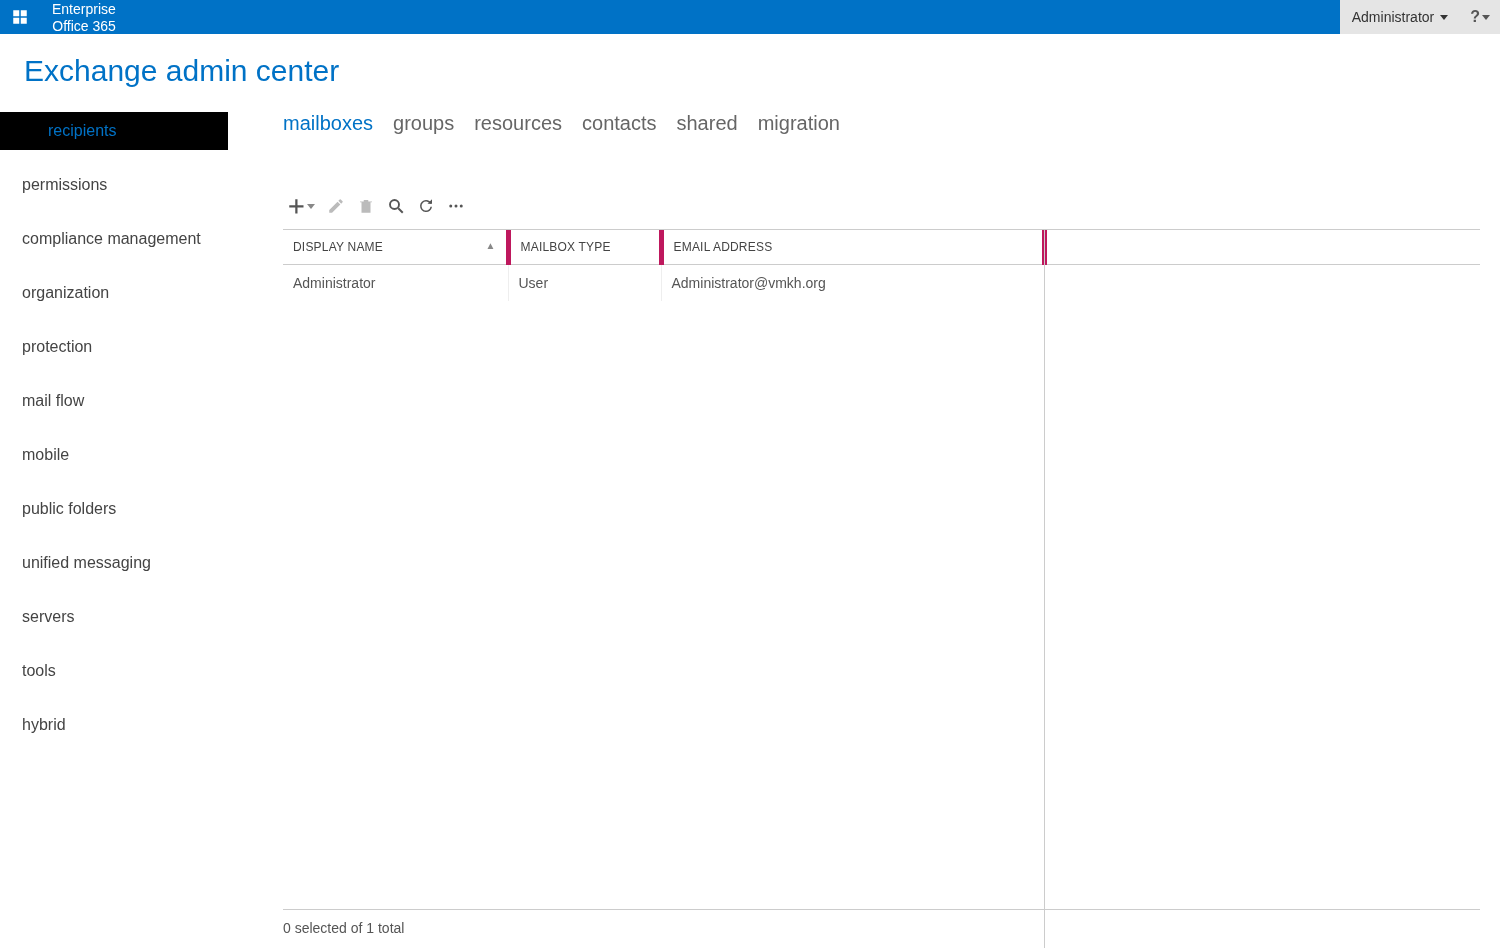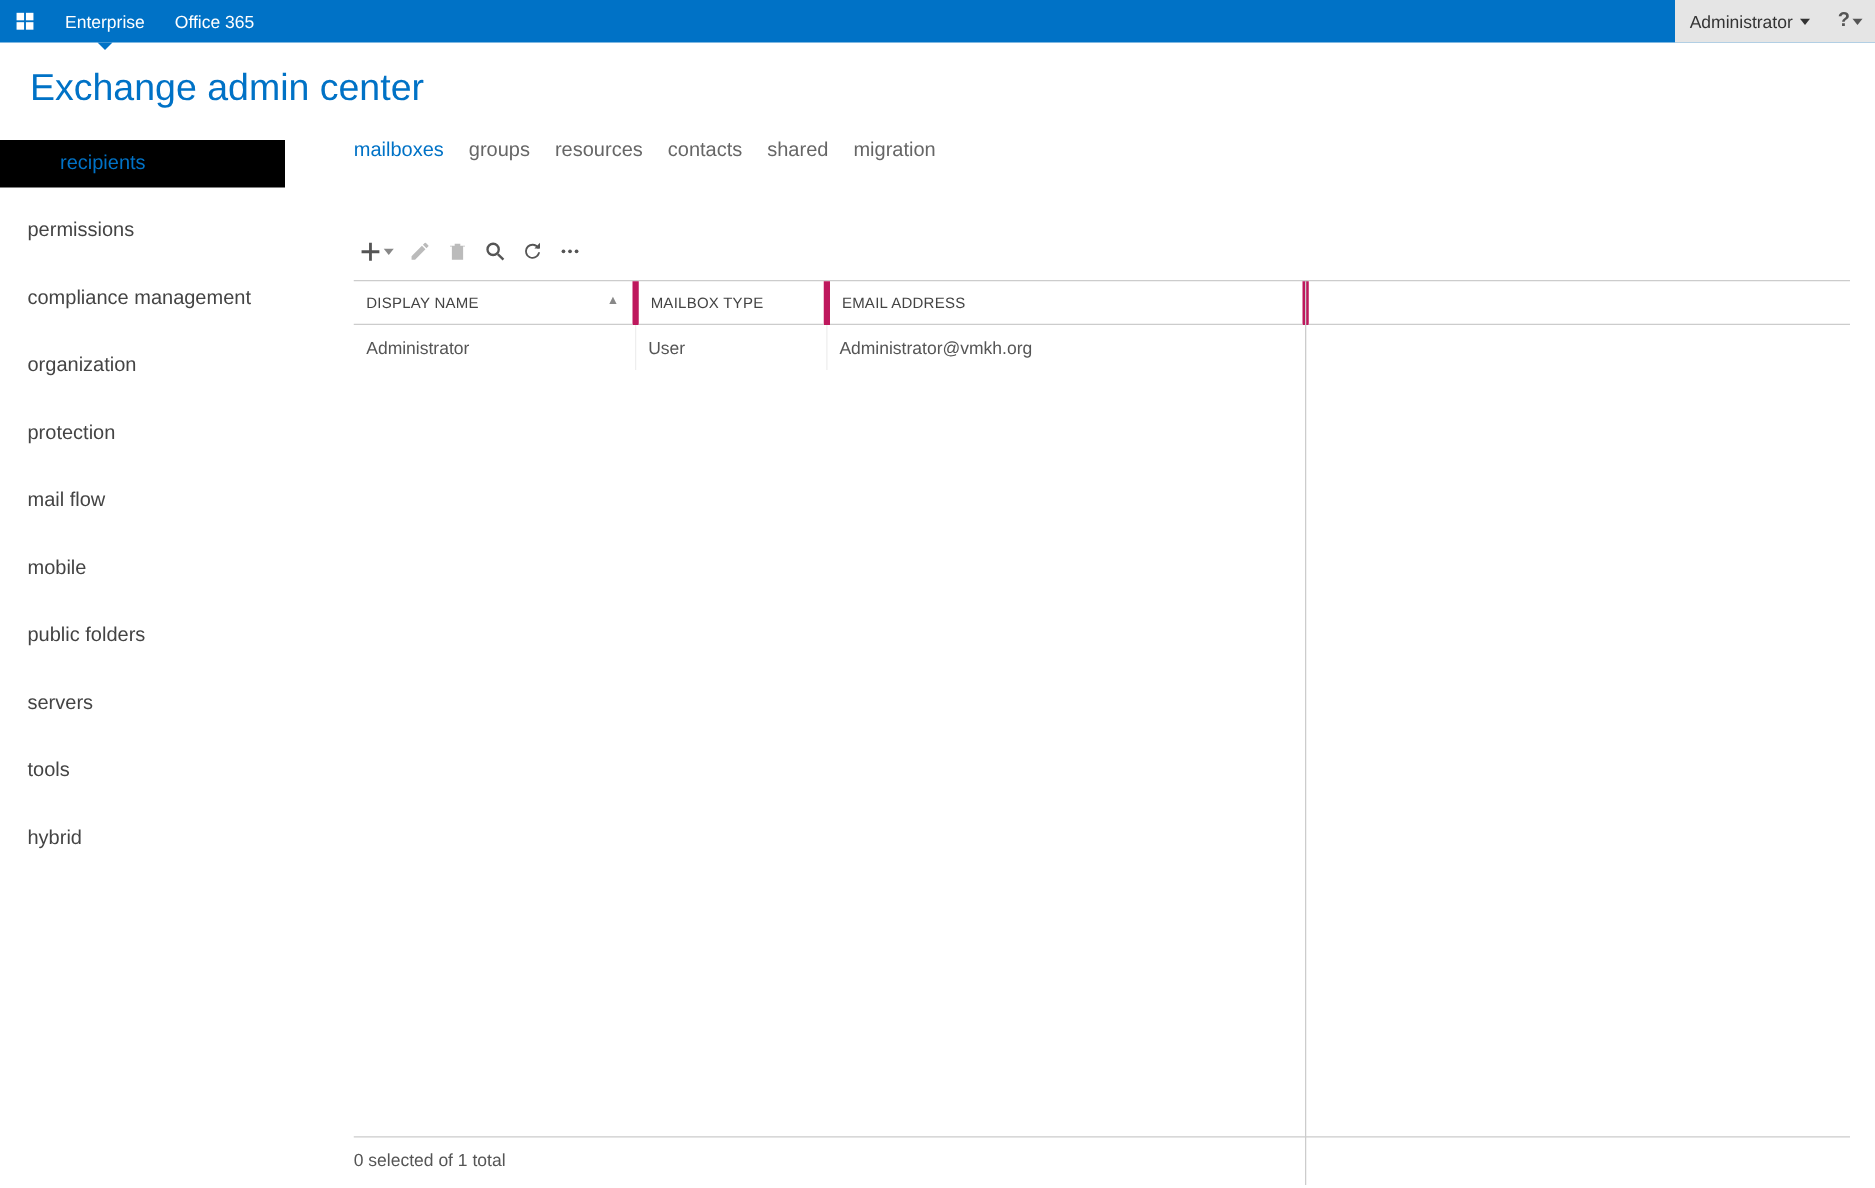--- a/index.html
+++ b/index.html
@@ -2,42 +2,42 @@
 <html><head>
 <meta charset="utf-8">
 <style>
   * { margin:0; padding:0; box-sizing:border-box; }
   html, body { height:100%; font-family:"Segoe UI", Arial, sans-serif; background:#fff; color:#333; }
   body { width:1500px; height:950px; overflow:hidden; }
 
   
   .topbar { display:flex; align-items:stretch; height:34px; background:#0072c6; color:#fff; font-size:14px; }
   .topbar .logo { width:40px; display:flex; align-items:center; justify-content:center; }
-  .topbar .topnav { display:flex; align-items:flex-end; }
+  .topbar .topnav { display:flex; align-items:flex-end;flex-direction:column; }
   .topbar .topnav .item { padding:0 12px; height:100%; display:flex; align-items:center; cursor:pointer; position:relative; }
   .topbar .topnav .item.active::after { content:""; position:absolute; bottom:-6px; left:50%; margin-left:-6px; width:0; height:0; border-left:6px solid transparent; border-right:6px solid transparent; border-top:6px solid #0072c6; }
   .topbar .spacer { flex:1; }
   .topbar .usermenu { background:#e5e5e5; color:#333; display:flex; align-items:center; padding:0 12px; cursor:pointer; gap:6px; }
   .topbar .helpmenu { background:#e5e5e5; color:#555; display:flex; align-items:center; padding:0 10px; cursor:pointer; gap:2px; font-weight:bold; font-size:16px; }
 
   
   .titlebar { padding:20px 24px 24px 24px; }
   .titlebar h1 { color:#0072c6; font-weight:200; font-size:30px; }
 
   
   .main { display:flex; height:calc(100% - 34px - 80px); }
   .sidebar { width:228px; flex-shrink:0; }
   .sidebar .navitem { padding:10px 22px; font-size:16px; color:#444; cursor:pointer; }
   .sidebar .navitem + .navitem { margin-top:16px; }
   .sidebar .navitem.active { background:#000000; color:#0072c6;padding-left:48px; }
 
   .content { flex:1; padding:0 20px 0 55px; display:flex; flex-direction:column; }
 
   .tabs { display:flex; gap:20px; margin-bottom:62px; }
-  .tabs .tab { font-size:16px; color:#666; cursor:pointer; font-weight:300; }
+  .tabs .tab { font-size:20px; color:#666; cursor:pointer; font-weight:300; }
   .tabs .tab.active { color:#0072c6; }
 
   .toolbar { display:flex; align-items:center; gap:12px; margin-bottom:14px; padding-left:4px; }
   .toolbar .tbtn { display:flex; align-items:center; gap:2px; color:#555; cursor:pointer; }
   .toolbar .tbtn.disabled { color:#bbb; cursor:default; }
   .toolbar svg { width:18px; height:18px; }
 
   .tablewrap { border-top:1px solid #ccc; flex:1; position:relative; }
   table { width:100%; border-collapse:collapse; font-size:14px; }
   thead th { text-align:left; font-weight:400; font-size:12px; color:#444; padding:10px 10px; border-bottom:1px solid #ccc; border-right:5px solid #be185d; letter-spacing:0.2px; }
@@ -93,20 +93,21 @@
 
   <div class="sidebar">
     <div class="navitem active"><span>recipients</span></div>
     <div class="navitem"><span>permissions</span></div>
     <div class="navitem"><span>compliance management</span></div>
     <div class="navitem"><span>organization</span></div>
     <div class="navitem"><span>protection</span></div>
     <div class="navitem"><span>mail flow</span></div>
     <div class="navitem"><span>mobile</span></div>
     <div class="navitem"><span>public folders</span></div>
+    <div class="navitem"><span>unified messaging</span></div>
     <div class="navitem"><span>servers</span></div>
     <div class="navitem"><span>tools</span></div>
     <div class="navitem"><span>hybrid</span></div>
   </div>
 
   <div class="content">
 
     <div class="tabs">
       <div class="tab active"><span>mailboxes</span></div>
       <div class="tab"><span>groups</span></div>

